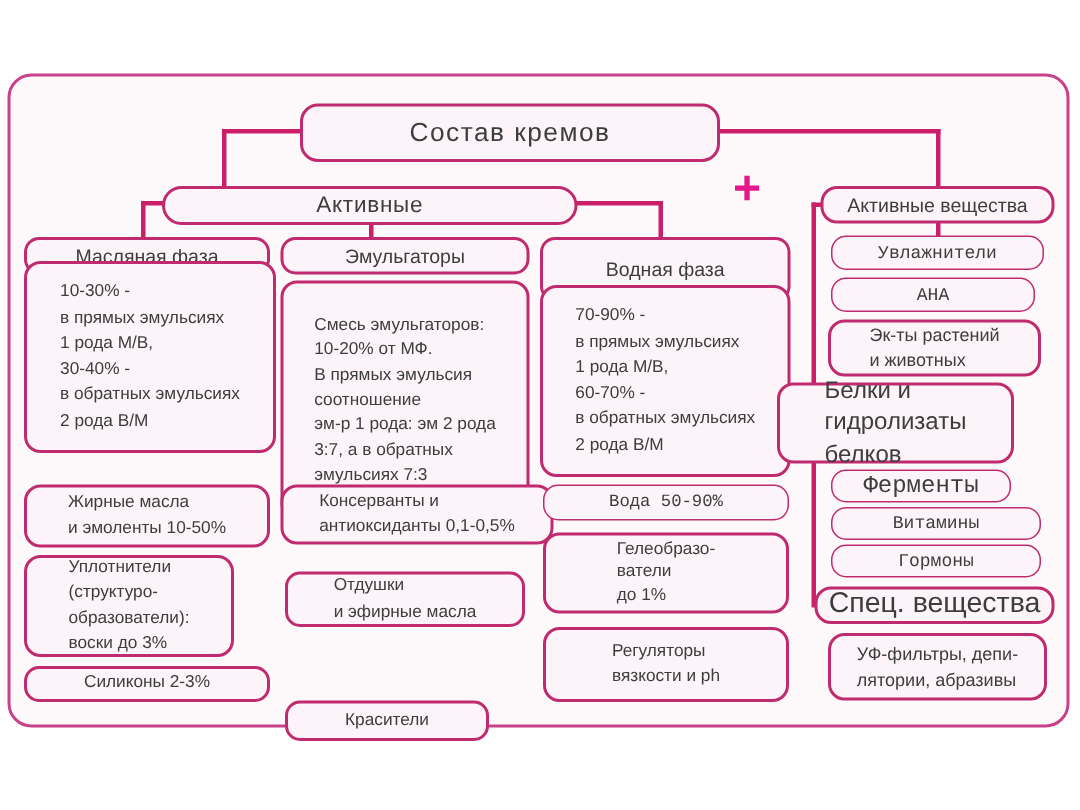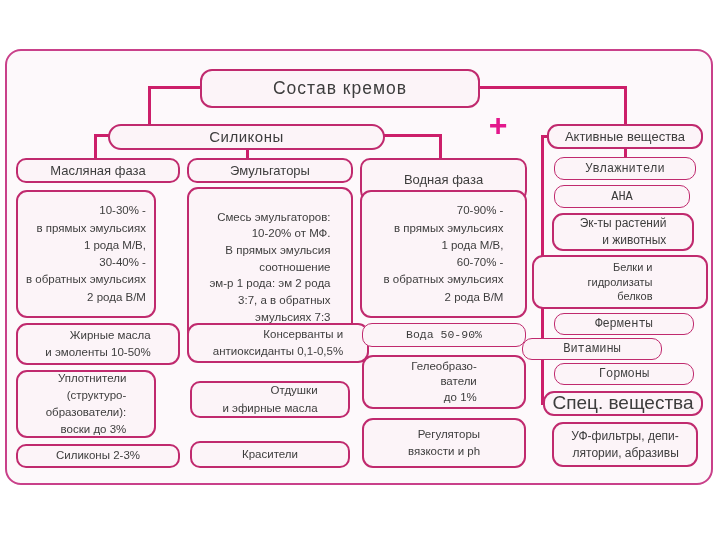--- a/index.html
+++ b/index.html
@@ -16,21 +16,21 @@
     width:720px;height:540px;background:#ffffff;position:relative;overflow:hidden;
     font-family:"Liberation Sans","DejaVu Sans",sans-serif;color:var(--text);
   }
   .frame{
     position:absolute;left:5px;top:49px;width:704px;height:432px;
     background:var(--frame-fill);border:2px solid var(--frame-border);border-radius:16px;
   }
   .box{
     position:absolute;box-sizing:border-box;background:var(--box-fill);
     border:2px solid var(--box-border);border-radius:10px;
-    display:flex;align-items:center;justify-content:center;text-align:right;
+    display:flex;align-items:center;justify-content:center;text-align:left;
     white-space:pre-line;font-size:11.5px;line-height:1.5;color:var(--text);
     padding:1px 3px;
   }
   .bold{border-width:2.5px;border-radius:11px;}
   .thin{border-width:1.5px;font-family:Liberation Mono, monospace;}
   .hdr{font-size:13px;}
   .title-box{font-size:17.5px;letter-spacing:1px;border-width:2.5px;border-radius:12px;}
   .emu-box{font-size:15px;letter-spacing:.5px;border-radius:13px;}
   .line{position:absolute;background:var(--connector);}
   .plus{
@@ -52,28 +52,28 @@
 <div class="line" style="left:246px;top:148px;width:3px;height:12px"></div>
 <div class="line" style="left:383px;top:134px;width:59px;height:3px"></div>
 <div class="line" style="left:439px;top:134px;width:3px;height:26px"></div>
 <div class="line" style="left:624px;top:146px;width:3px;height:13px"></div>
 <div class="line" style="left:541px;top:135px;width:9px;height:3px"></div>
 <div class="line" style="left:541px;top:135px;width:3px;height:270px"></div>
 
 <div class="box title-box" style="left:200px;top:69px;width:280px;height:39px">Состав кремов</div>
 <div class="plus">+</div>
 
-<div class="box emu-box" style="left:108px;top:124px;width:277px;height:26px">Силиконы</div>
+<div class="box emu-box" style="left:108px;top:124px;width:277px;height:26px">Активные</div>
 <div class="box hdr bold" style="left:547px;top:124px;width:156px;height:25px">Активные вещества</div>
 
 <div class="box hdr" style="left:16px;top:158px;width:164px;height:25px">Масляная фаза</div>
 <div class="box hdr" style="left:187px;top:158px;width:166px;height:25px">Эмульгаторы</div>
 <div class="box hdr" style="left:360px;top:158px;width:167px;height:43px">Водная фаза</div>
 
-<div class="box bold" style="left:16px;top:190px;width:140px;height:128px">10-30% -
+<div class="box bold" style="left:16px;top:174px;width:168px;height:128px">10-30% -
 в прямых эмульсиях
 1 рода М/В,
 30-40% -
 в обратных эмульсиях
 2 рода В/М</div>
 <div class="box bold" style="left:187px;top:187px;width:166px;height:160px;line-height:1.45">Смесь эмульгаторов:
 10-20% от МФ.
 В прямых эмульсия
 соотношение
 эм-р 1 рода: эм 2 рода
@@ -91,34 +91,34 @@
 <div class="box bold" style="left:16px;top:370px;width:140px;height:68px">Уплотнители
 (структуро-
 образователи):
 воски до 3%</div>
 <div class="box" style="left:16px;top:444px;width:164px;height:24px">Силиконы 2-3%</div>
 
 <div class="box bold" style="left:187px;top:323px;width:182px;height:40px">Консерванты и
 антиоксиданты 0,1-0,5%</div>
 <div class="box" style="left:190px;top:381px;width:160px;height:37px">Отдушки
 и эфирные масла</div>
-<div class="box" style="left:190px;top:441px;width:160px;height:27px">Красители</div>
+<div class="box" style="left:190px;top:467px;width:136px;height:27px">Красители</div>
 
 <div class="box thin" style="left:362px;top:323px;width:164px;height:24px">Вода 50-90%</div>
 <div class="box bold" style="left:362px;top:355px;width:164px;height:54px;line-height:1.35">Гелеобразо-
 ватели
 до 1%</div>
 <div class="box bold" style="left:362px;top:418px;width:164px;height:50px">Регуляторы
 вязкости и ph</div>
 
 <div class="box thin" style="left:554px;top:157px;width:142px;height:23px;font-size:12px">Увлажнители</div>
 <div class="box thin" style="left:554px;top:185px;width:136px;height:23px;font-size:12px">АНА</div>
 <div class="box bold" style="left:552px;top:213px;width:142px;height:38px;font-size:12px;line-height:1.4">Эк-ты растений
 и животных</div>
-<div class="box bold" style="left:532px;top:255px;width:176px;height:54px;font-size:11px;line-height:1.35">Белки и
+<div class="box bold" style="left:518px;top:255px;width:158px;height:54px;font-size:16px;line-height:1.35">Белки и
 гидролизаты
 белков</div>
-<div class="box thin" style="left:554px;top:313px;width:140px;height:22px;font-size:12px">Ферменты</div>
-<div class="box thin" style="left:522px;top:338px;width:140px;height:22px;font-size:12px">Витамины</div>
+<div class="box thin" style="left:554px;top:313px;width:120px;height:22px;font-size:16px">Ферменты</div>
+<div class="box thin" style="left:554px;top:338px;width:140px;height:22px;font-size:12px">Витамины</div>
 <div class="box thin" style="left:554px;top:363px;width:140px;height:22px;font-size:12px">Гормоны</div>
 <div class="box bold" style="left:543px;top:391px;width:160px;height:25px;font-size:19px">Спец. вещества</div>
 <div class="box bold" style="left:552px;top:422px;width:146px;height:45px;font-size:12px;line-height:1.4">УФ-фильтры, депи-
 лятории, абразивы</div>
 
 </body></html>

